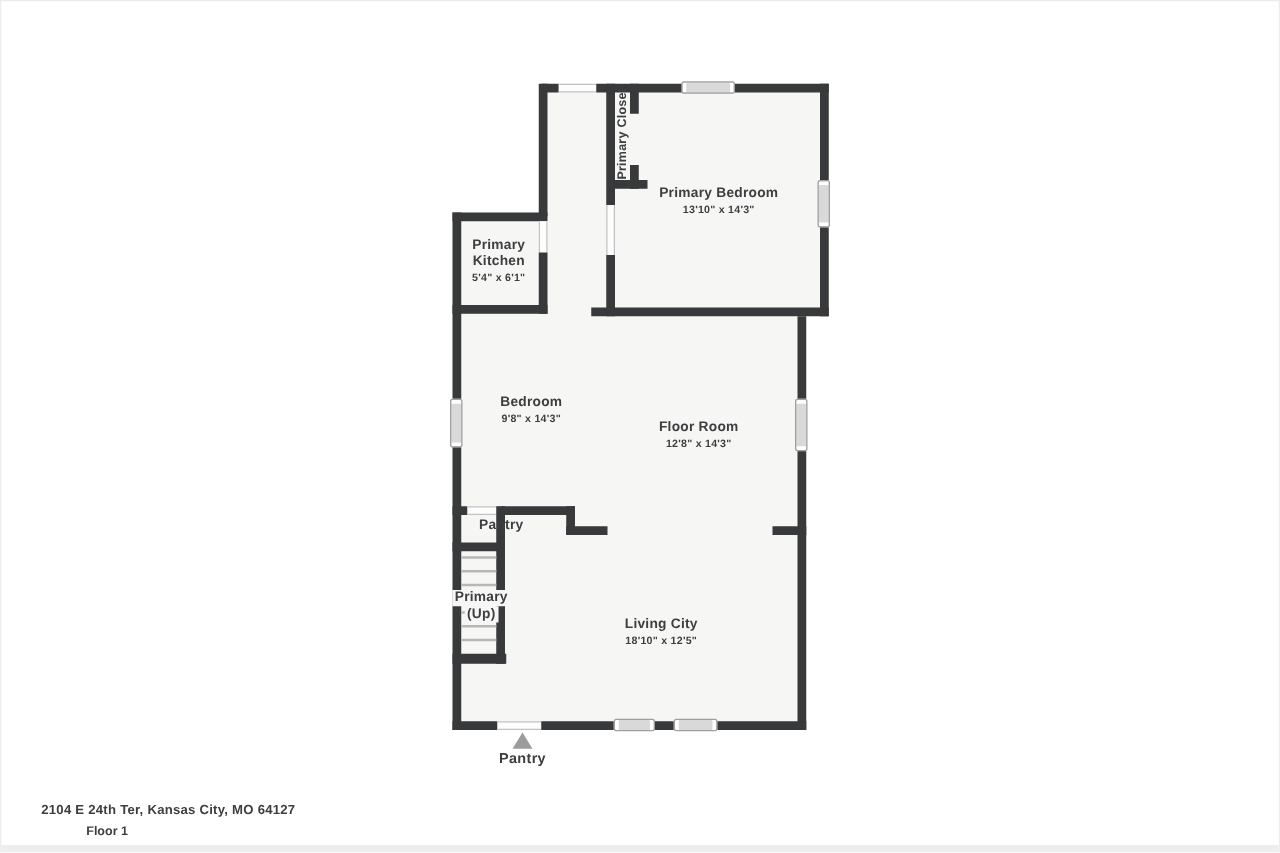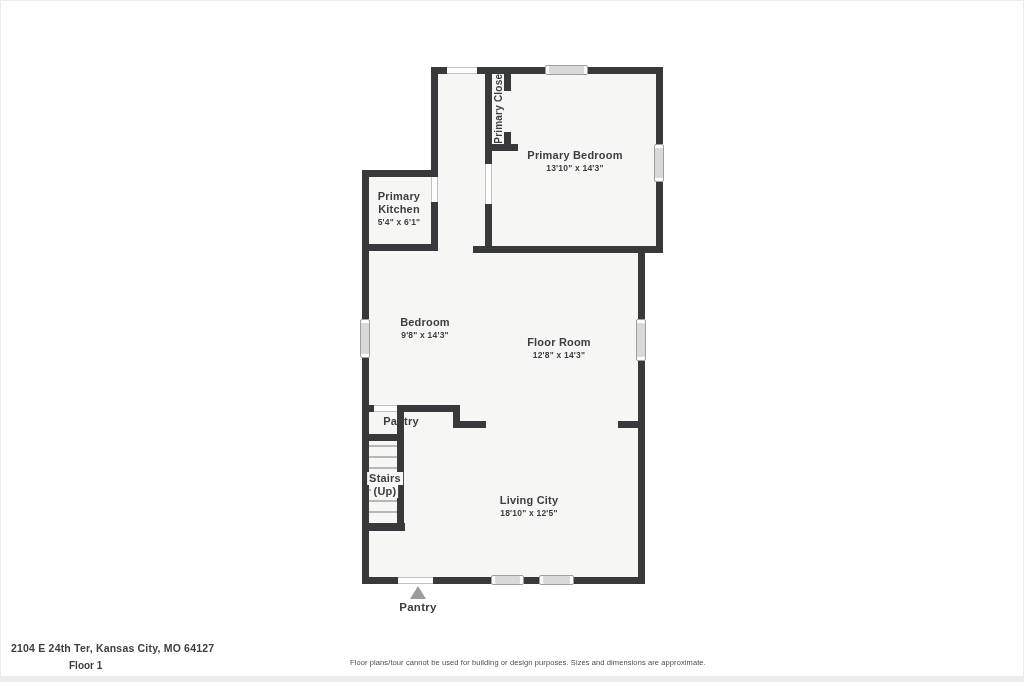--- a/index.html
+++ b/index.html
@@ -122,30 +122,29 @@
   <div class="room-label" style="left:558px;top:347px">
     <div class="room-name">Floor Room</div>
     <div class="room-dims">12'8" x 14'3"</div>
   </div>
 
   <div class="room-label" style="left:400px;top:420px">
     <div class="room-name">Pantry</div>
   </div>
 
   <div class="room-label stair-label" style="left:384px;top:484px">
-    <div class="room-name"><span>Stairs</span></div>
+    <div class="room-name"><span>Primary</span></div>
     <div class="room-name"><span>(Up)</span></div>
   </div>
 
   <div class="room-label" style="left:528px;top:505px">
     <div class="room-name">Living City</div>
     <div class="room-dims">18'10" x 12'5"</div>
   </div>
 
   <div class="entry-arrow" style="left:409px;top:585px"></div>
   <div class="entry-label" style="left:417px;top:600px">Pantry</div>
 
-  <div class="addr" style="left:10px;top:641px">2104 E 24th Ter, Kansas City, MO 64127</div>
+  <div class="addr" style="left:32px;top:641px">2104 E 24th Ter, Kansas City, MO 64127</div>
   <div class="floor-no" style="left:20px;top:659px">Floor 1</div>
-  <div class="disclaimer" style="left:349px;top:657px">Floor plans/tour cannot be used for building or design purposes. Sizes and dimensions are approximate.</div>
 
   <div class="bottom-strip"></div>
 </div>
 
 </body></html>

